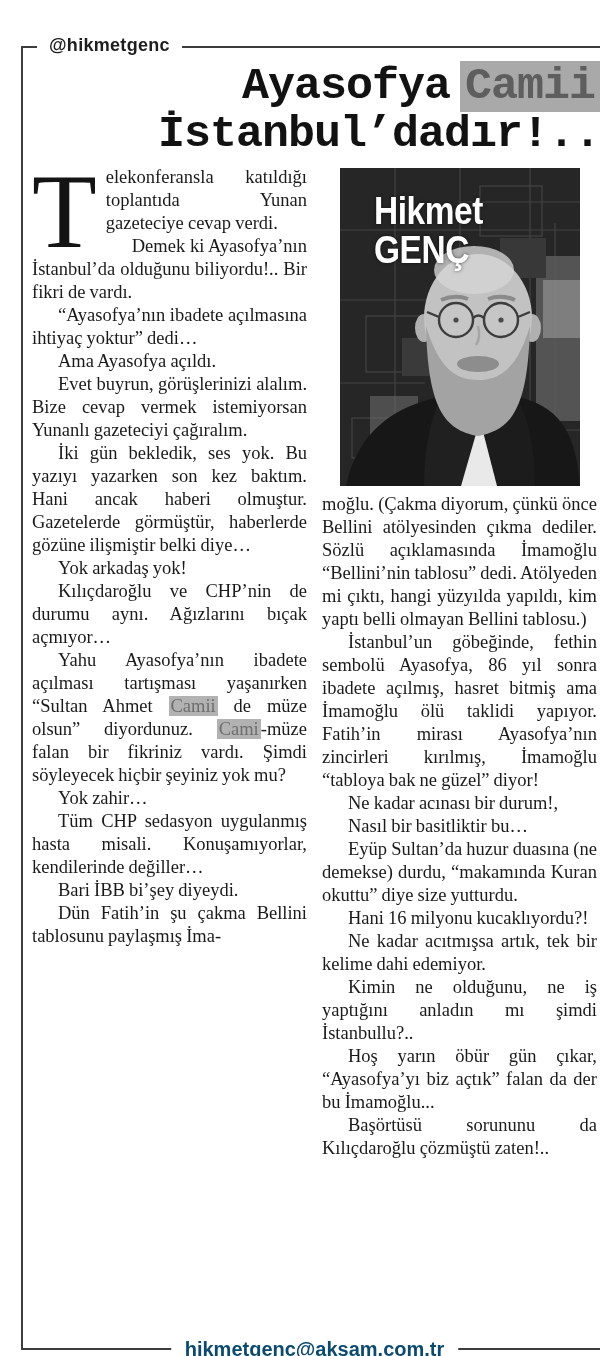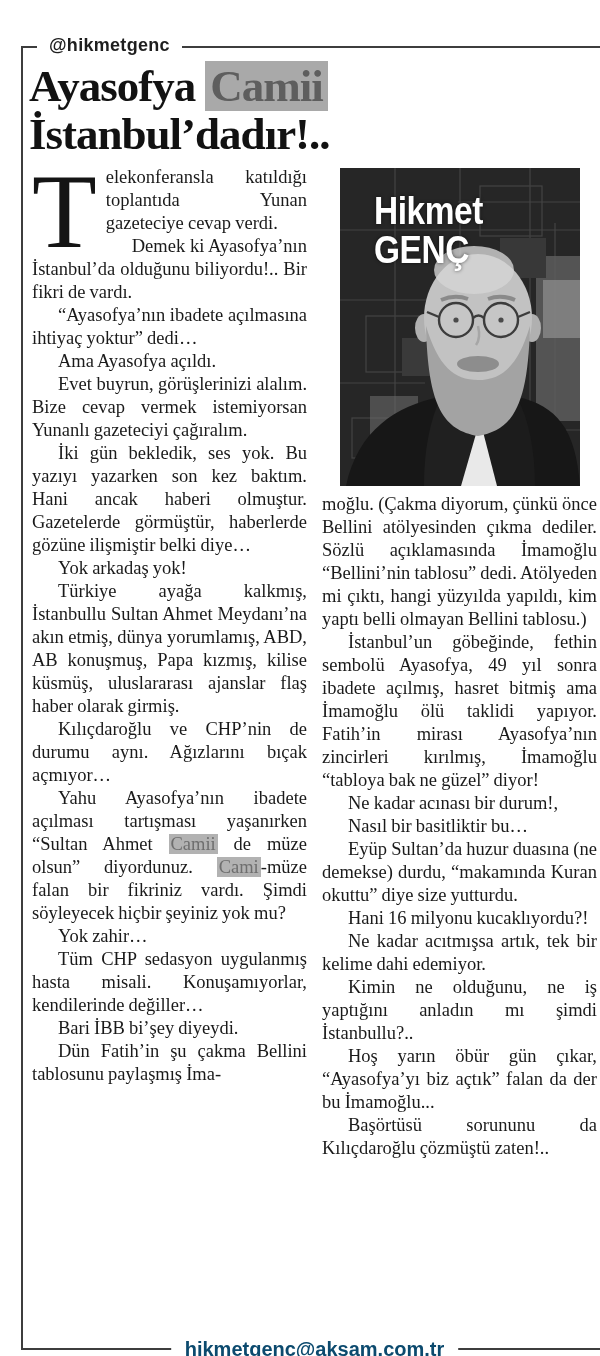--- a/index.html
+++ b/index.html
@@ -16,22 +16,22 @@
     position:absolute;top:-13px;left:14px;background:#fff;padding:0 12px;
     font-family:"Liberation Sans", sans-serif;font-size:18px;font-weight:600;
     color:#1e1e1e;letter-spacing:.3px;
   }
   .email{
     position:absolute;bottom:-13px;left:50%;transform:translateX(-50%);
     background:#fff;padding:0 14px;white-space:nowrap;
     font-family:"Liberation Sans", sans-serif;font-size:20px;font-weight:700;color:#0c4a6e;
   }
   .title{
-    margin:15px 6px 8px;text-align:left;
-    font-family:Liberation Serif, serif;font-weight:700;
+    margin:15px 6px 8px;text-align:right;
+    font-family:Liberation Mono, monospace;font-weight:700;
     font-size:45px;line-height:1.06;color:#121212;letter-spacing:-1px;
   }
   .title .line{display:block;}
   .title-hl{
     background:#a9a9a9;color:#5e5e5e;padding:0 5px;margin-left:10px;
   }
   .columns{
     display:flex;gap:15px;padding:0 9px;height:1168px;overflow:hidden;
   }
   .col{
@@ -74,21 +74,20 @@
   <div class="columns">
 
     <div class="col">
         <p class="has-dropcap"><span class="dropcap">T</span>elekonferansla katıldığı toplantıda Yunan gazeteciye cevap verdi.</p>
         <p>Demek ki Ayasofya’nın İstanbul’da olduğunu biliyordu!.. Bir fikri de vardı.</p>
         <p>“Ayasofya’nın ibadete açılmasına ihtiyaç yoktur” dedi…</p>
         <p>Ama Ayasofya açıldı.</p>
         <p>Evet buyrun, görüşlerinizi alalım. Bize cevap vermek istemiyorsan Yunanlı gazeteciyi çağıralım.</p>
         <p>İki gün bekledik, ses yok. Bu yazıyı yazarken son kez baktım. Hani ancak haberi olmuştur. Gazetelerde görmüştür, haberlerde gözüne ilişmiştir belki diye…</p>
         <p>Yok arkadaş yok!</p>
-        <p>Türkiye ayağa kalkmış, İstanbullu Sultan Ahmet Meydanı’na akın etmiş, dünya yorumlamış, ABD, AB konuşmuş, Papa kızmış, kilise küsmüş, uluslararası ajanslar flaş haber olarak girmiş.</p>
         <p>Kılıçdaroğlu ve CHP’nin de durumu aynı. Ağızlarını bıçak açmıyor…</p>
         <p>Yahu Ayasofya’nın ibadete açılması tartışması yaşanırken “Sultan Ahmet <mark class="word-hl">Camii</mark> de müze olsun” diyordunuz. <mark class="word-hl">Cami</mark>-müze falan bir fikriniz vardı. Şimdi söyleyecek hiçbir şeyiniz yok mu?</p>
         <p>Yok zahir…</p>
         <p>Tüm CHP sedasyon uygulanmış hasta misali. Konuşamıyorlar, kendilerinde değiller…</p>
         <p>Bari İBB bi’şey diyeydi.</p>
         <p>Dün Fatih’in şu çakma Bellini tablosunu paylaşmış İma-</p>
       </div>
 
     <div class="col">
       <div class="photo">
@@ -141,21 +140,21 @@
           <circle cx="161" cy="152" r="2.6" fill="#4a4a4a"></circle>
           <path d="M138 158 Q 141 170 136 177" stroke="#a6a6a6" stroke-width="2.5" fill="none"></path>
         </svg>
         <div class="photo-name">
           <span>Hikmet</span><br>
           <span>GENÇ</span>
         </div>
       </div>
       <div>
           <p class="noindent">moğlu. (Çakma diyorum, çünkü önce Bellini atölyesinden çıkma dediler. Sözlü açıklamasında İmamoğlu “Bellini’nin tablosu” dedi. Atölyeden mi çıktı, hangi yüzyılda yapıldı, kim yaptı belli olmayan Bellini tablosu.)</p>
-          <p>İstanbul’un göbeğinde, fethin sembolü Ayasofya, 49 yıl sonra ibadete açılmış, hasret bitmiş ama İmamoğlu ölü taklidi yapıyor. Fatih’in mirası Ayasofya’nın zincirleri kırılmış, İmamoğlu “tabloya bak ne güzel” diyor!</p>
+          <p>İstanbul’un göbeğinde, fethin sembolü Ayasofya, 86 yıl sonra ibadete açılmış, hasret bitmiş ama İmamoğlu ölü taklidi yapıyor. Fatih’in mirası Ayasofya’nın zincirleri kırılmış, İmamoğlu “tabloya bak ne güzel” diyor!</p>
           <p>Ne kadar acınası bir durum!,</p>
           <p>Nasıl bir basitliktir bu…</p>
           <p>Eyüp Sultan’da huzur duasına (ne demekse) durdu, “makamında Kuran okuttu” diye size yutturdu.</p>
           <p>Hani 16 milyonu kucaklıyordu?!</p>
           <p>Ne kadar acıtmışsa artık, tek bir kelime dahi edemiyor.</p>
           <p>Kimin ne olduğunu, ne iş yaptığını anladın mı şimdi İstanbullu?..</p>
           <p>Hoş yarın öbür gün çıkar, “Ayasofya’yı biz açtık” falan da der bu İmamoğlu...</p>
           <p>Başörtüsü sorununu da Kılıçdaroğlu çözmüştü zaten!..</p>
         </div>
     </div>

